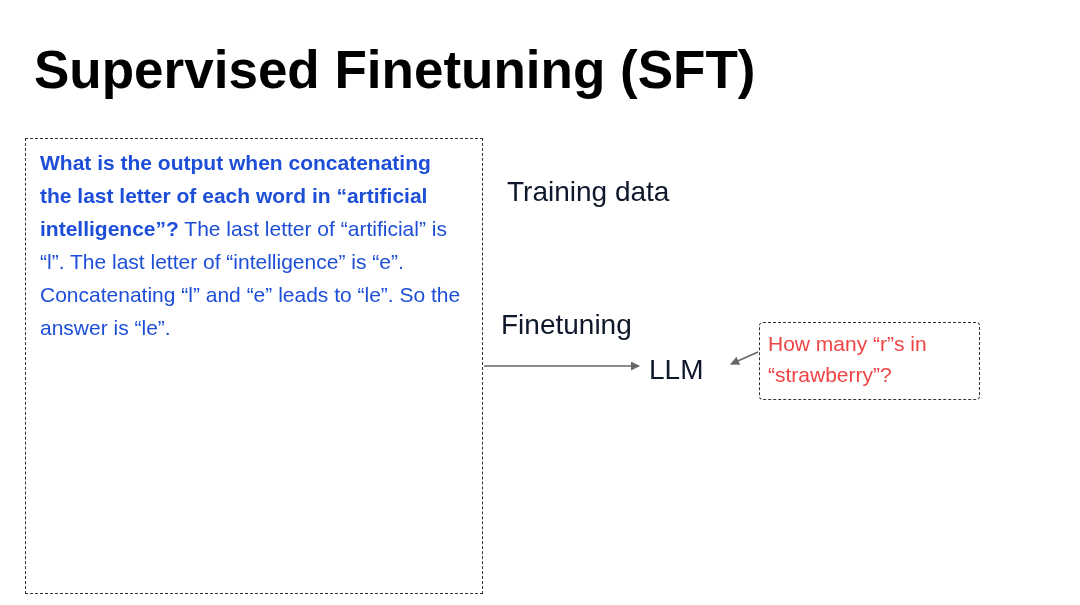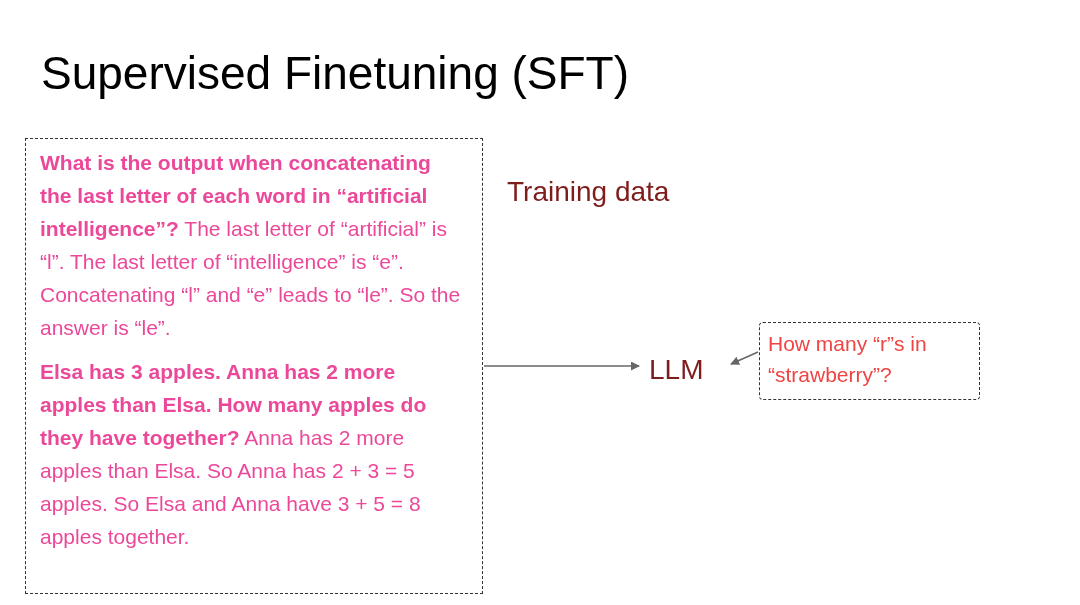--- a/index.html
+++ b/index.html
@@ -12,52 +12,52 @@
     width: 1080px;
     height: 605px;
     background: #ffffff;
     overflow: hidden;
     font-family: "Liberation Sans", sans-serif;
   }
   .slide-title {
     position: absolute;
     left: 30px;
     top: 36px;
-    margin: 11px;
-    font-size: 46px;
-    font-weight: 400;
+    margin: 4px;
+    font-size: 53px;
+    font-weight: 700;
     line-height: 1.15;
     color: #000000;
     white-space: nowrap;
   }
   .training-box {
     position: absolute;
     left: 25px;
     top: 138px;
     width: 458px;
     height: 456px;
     box-sizing: border-box;
     border: 1.5px dashed #333333;
     padding: 8px 15px 8px 14px;
   }
   .training-box p {
     margin: 0 0 11px 0;
     font-size: 21px;
     line-height: 1.57;
-    color: #ec4899;
+    color: #1d4ed8;
   }
   .training-box p b {
     font-weight: 700;
   }
   .flow-label {
     position: absolute;
     margin: 0;
     font-size: 28px;
     line-height: 1.2;
-    color: #7f1d1d;
+    color: #0f172a;
     white-space: nowrap;
   }
   .label-training-data { left: 507px; top: 175px; }
   .label-finetuning    { left: 501px; top: 308px; }
   .label-llm           { left: 649px; top: 353px; }
   .label-test-problem  { left: 784px; top: 273px; }
   .test-box {
     position: absolute;
     left: 759px;
     top: 322px;
@@ -85,25 +85,25 @@
 </style>
 </head>
 <body>
 
 <div class="slide">
 
   <h1 class="slide-title">Supervised Finetuning (SFT)</h1>
 
   <div class="training-box">
     <p><b>What is the output when concatenating the last letter of each word in “artificial intelligence”?</b><span> The last letter of “artificial” is “l”. The last letter of “intelligence” is “e”. Concatenating “l” and “e” leads to “le”. So the answer is “le”.</span></p>
-    <p><b>Elsa has 3 apples. Anna has 2 more apples than Elsa. How many apples do they have together?</b><span> Anna has 2 more apples than Elsa. So Anna has 2 + 3 = 5 apples. So Elsa and Anna have 3 + 5 = 8 apples together.</span></p>
   </div>
 
   <p class="flow-label label-training-data">Training data</p>
 
+  <p class="flow-label label-finetuning">Finetuning</p>
 
   <p class="flow-label label-llm">LLM</p>
 
 
   <div class="test-box">
     <p>How many “r”s in “strawberry”?</p>
   </div>
 
   <svg class="arrow-layer" viewBox="0 0 1080 605" xmlns="http://www.w3.org/2000/svg">
     <defs>

